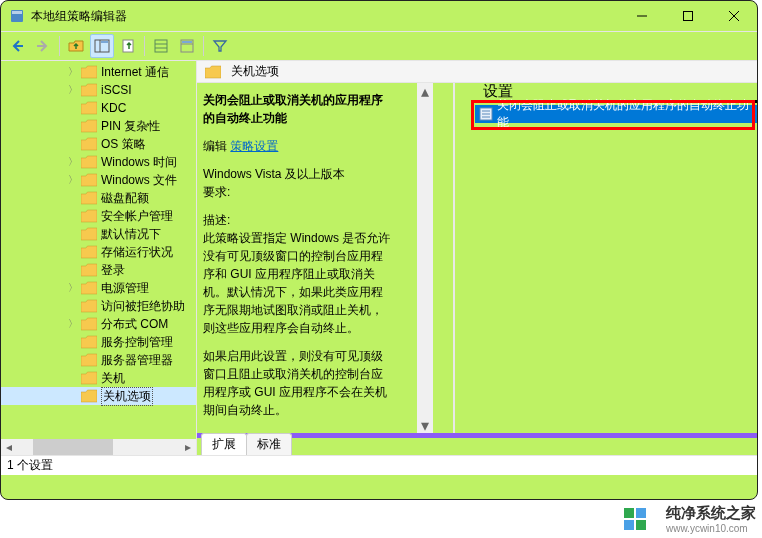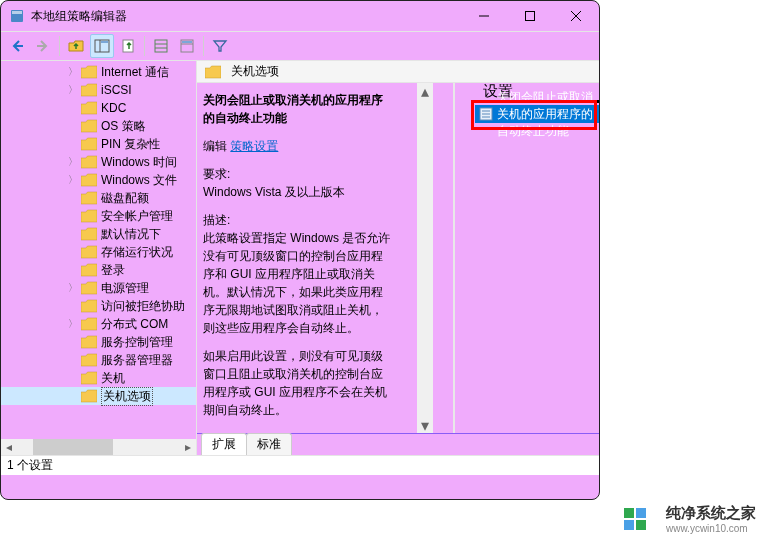--- a/index.html
+++ b/index.html
@@ -1,17 +1,17 @@
 <!DOCTYPE html>
 <html><head>
 <meta charset="utf-8">
 <style>
   * { box-sizing: border-box; margin: 0; padding: 0; font-family: "Microsoft YaHei", "Segoe UI", sans-serif; }
   body { width: 762px; height: 538px; background: #fff; position: relative; overflow: hidden; }
-  .window { width: 600px; height: 500px; border: 1px solid #222; border-radius: 8px; background: #f0abfc; position: relative; overflow: hidden; }
+  .window { width: 758px; height: 500px; border: 1px solid #222; border-radius: 8px; background: #bef264; position: relative; overflow: hidden; }
 
   
   .titlebar { height: 30px; display: flex; align-items: center; padding-left: 8px; }
   .titlebar .icon { width: 16px; height: 16px; margin-right: 6px; }
   .titlebar .title { font-size: 12px; color: #000; flex: 1; }
   .win-controls { display: flex; }
   .win-btn { width: 46px; height: 30px; display: flex; align-items: center; justify-content: center; }
   .win-btn svg { width: 10px; height: 10px; }
 
   
@@ -53,21 +53,21 @@
 
   .settings-col { flex: 1; position: relative; }
   .settings-header { height: 20px; display: flex; align-items: center; padding-left: 8px; font-size: 15px; border-bottom: 3px solid #000000; }
   .settings-list { padding: 2px 0; }
   .setting-row { height: 18px; display: flex; align-items: center; font-size: 12px; padding-left: 4px; gap: 4px; }
   .setting-row.selected { background: #0078d7; color: #fff; }
   .setting-icon { width: 14px; height: 14px; flex-shrink: 0; }
   .highlight-box { position: absolute; border: 3px solid #ff0000; pointer-events: none; }
 
   
-  .tabs { height: 22px; display: flex; align-items: flex-end; padding-left: 4px; border-top: 1px solid #8b5cf6; font-size: 12px; }
+  .tabs { height: 22px; display: flex; align-items: flex-end; padding-left: 4px; border-top: 5px solid #8b5cf6; font-size: 12px; }
   .tab { padding: 2px 10px; border: 1px solid #ccc; border-bottom: none; margin-right: -1px; background: #f5f5f5; border-radius: 3px 3px 0 0; }
   .tab.active { background: #fff; }
 
   
   .statusbar { height: 20px; border-top: 1px solid #e5e5e5; font-size: 12px; display: flex; align-items: center; padding-left: 6px; background: #fff; }
 
   
   .watermark { position: absolute; right: 6px; bottom: 4px; display: flex; align-items: center; gap: 20px; font-size: 15px; font-weight: bold; color: #333; }
   .watermark-sub { font-size: 10px; color: #888; font-weight: normal; display: block; }
   .wm-logo { width: 22px; height: 22px; }
@@ -193,30 +193,30 @@
             </svg>
             <span class="tree-label">KDC</span>
           </li>
           <li class="tree-item">
             <span class="expander none">
               <span class="chevron">〉</span>
             </span>
             <svg class="folder" viewBox="0 0 16 14">
               <path d="M0 3 L5 3 L6.5 1 L16 1 L16 13 L0 13 Z" fill="#f7c94e" stroke="#c49a2a" stroke-width=".5"></path>
             </svg>
+            <span class="tree-label">PIN 复杂性</span>
+          </li>
+          <li class="tree-item">
+            <span class="expander none">
+              <span class="chevron">〉</span>
+            </span>
+            <svg class="folder" viewBox="0 0 16 14">
+              <path d="M0 3 L5 3 L6.5 1 L16 1 L16 13 L0 13 Z" fill="#f7c94e" stroke="#c49a2a" stroke-width=".5"></path>
+            </svg>
             <span class="tree-label">OS 策略</span>
-          </li>
-          <li class="tree-item">
-            <span class="expander none">
-              <span class="chevron">〉</span>
-            </span>
-            <svg class="folder" viewBox="0 0 16 14">
-              <path d="M0 3 L5 3 L6.5 1 L16 1 L16 13 L0 13 Z" fill="#f7c94e" stroke="#c49a2a" stroke-width=".5"></path>
-            </svg>
-            <span class="tree-label">PIN 复杂性</span>
           </li>
           <li class="tree-item">
             <span class="expander">
               <span class="chevron">〉</span>
             </span>
             <svg class="folder" viewBox="0 0 16 14">
               <path d="M0 3 L5 3 L6.5 1 L16 1 L16 13 L0 13 Z" fill="#f7c94e" stroke="#c49a2a" stroke-width=".5"></path>
             </svg>
             <span class="tree-label">Windows 时间</span>
           </li>
@@ -354,22 +354,22 @@
         <span>关机选项</span>
       </div>
       <div class="pane-body">
         <div class="desc-col">
           <div class="desc-title">关闭会阻止或取消关机的应用程序的自动终止功能</div>
           <div>
             <span>编辑</span>
             <a href="#" class="desc-link">策略设置</a>
           </div>
           <div class="desc-block">
+            <div>Windows Vista 及以上版本</div>
             <div>要求:</div>
-            <div>Windows Vista 及以上版本</div>
           </div>
           <div class="desc-block">
             <div>描述:</div>
             <div>此策略设置指定 Windows 是否允许没有可见顶级窗口的控制台应用程序和 GUI 应用程序阻止或取消关机。默认情况下，如果此类应用程序无限期地试图取消或阻止关机，则这些应用程序会自动终止。</div>
           </div>
           <div class="desc-block">
             <div>如果启用此设置，则没有可见顶级窗口且阻止或取消关机的控制台应用程序或 GUI 应用程序不会在关机期间自动终止。</div>
           </div>
         </div>
         <div class="scroll-v">

